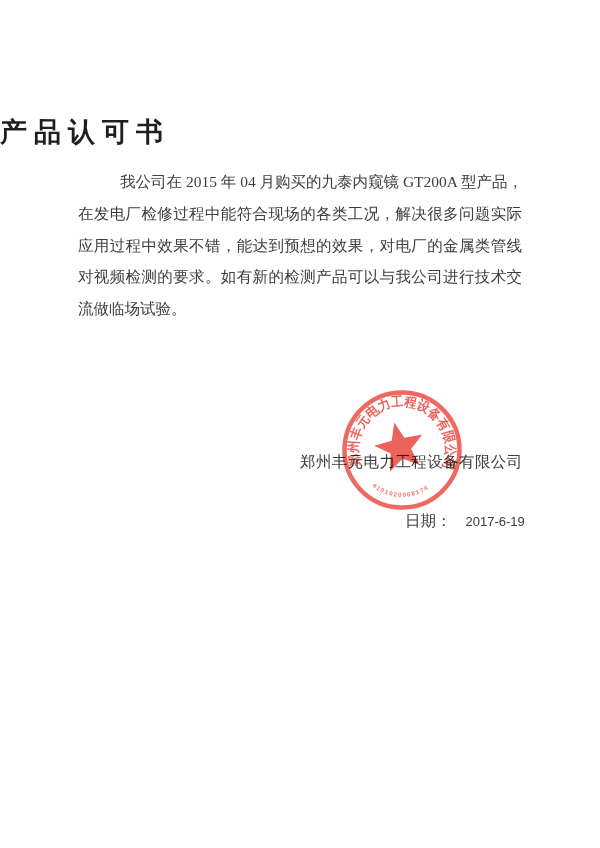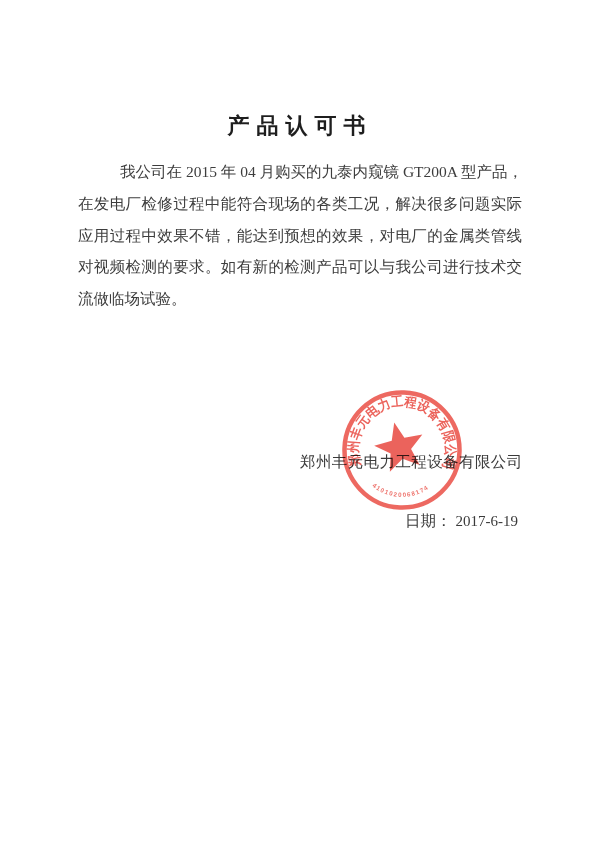--- a/index.html
+++ b/index.html
@@ -9,29 +9,29 @@
     height: 848px;
     background: #ffffff;
     overflow: hidden;
     font-family: "Liberation Serif", "DejaVu Serif", serif;
   }
   .doc-title {
     position: absolute;
     top: 96px;
     left: 0;
     width: 600px;
-    text-align: center;
-    font-size: 22px;
+    text-align: left;
+    font-size: 27px;
     font-weight: 600;
     letter-spacing: 7px;
     color: #1e1e1e;
   }
   .doc-body {
     position: absolute;
-    top: 156px;
+    top: 166px;
     left: 78px;
     width: 444px;
     font-size: 15.5px;
     line-height: 31.8px;
     color: #3d3d3d;
   }
   .body-line {
     width: 444px;
     text-align: justify;
     text-align-last: justify;
@@ -56,23 +56,23 @@
     letter-spacing: 0.4px;
   }
   .date-line {
     position: absolute;
     top: 511px;
     left: 405px;
     font-size: 15.5px;
     color: #3a3a3a;
   }
   .date-line .date-value {
-    font-family: Liberation Serif, serif;
-    font-size: 15px;
-    margin-left: 4px;
+    font-family: Liberation Sans, sans-serif;
+    font-size: 13px;
+    margin-left: 14px;
   }
   .stamp {
     position: absolute;
     top: 378px;
     left: 330px;
     width: 144px;
     height: 144px;
     mix-blend-mode: multiply;
     opacity: 0.92;
   }

